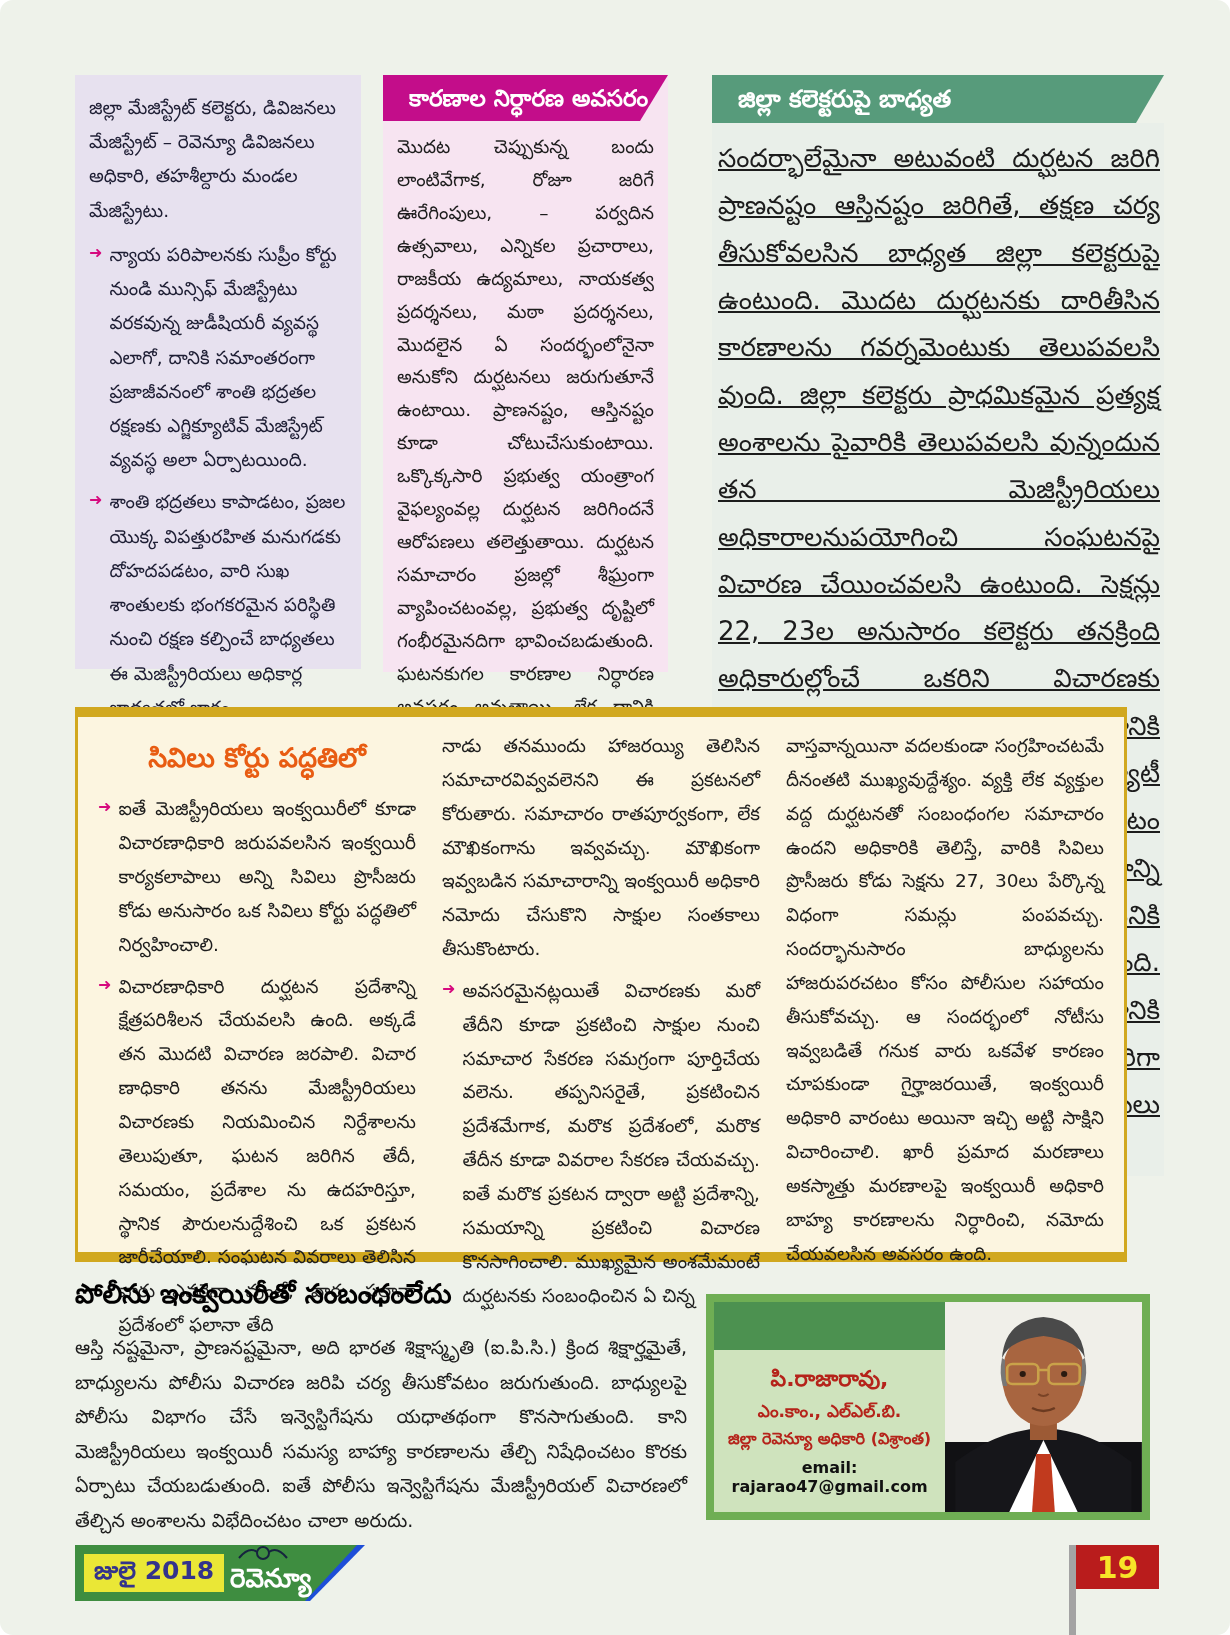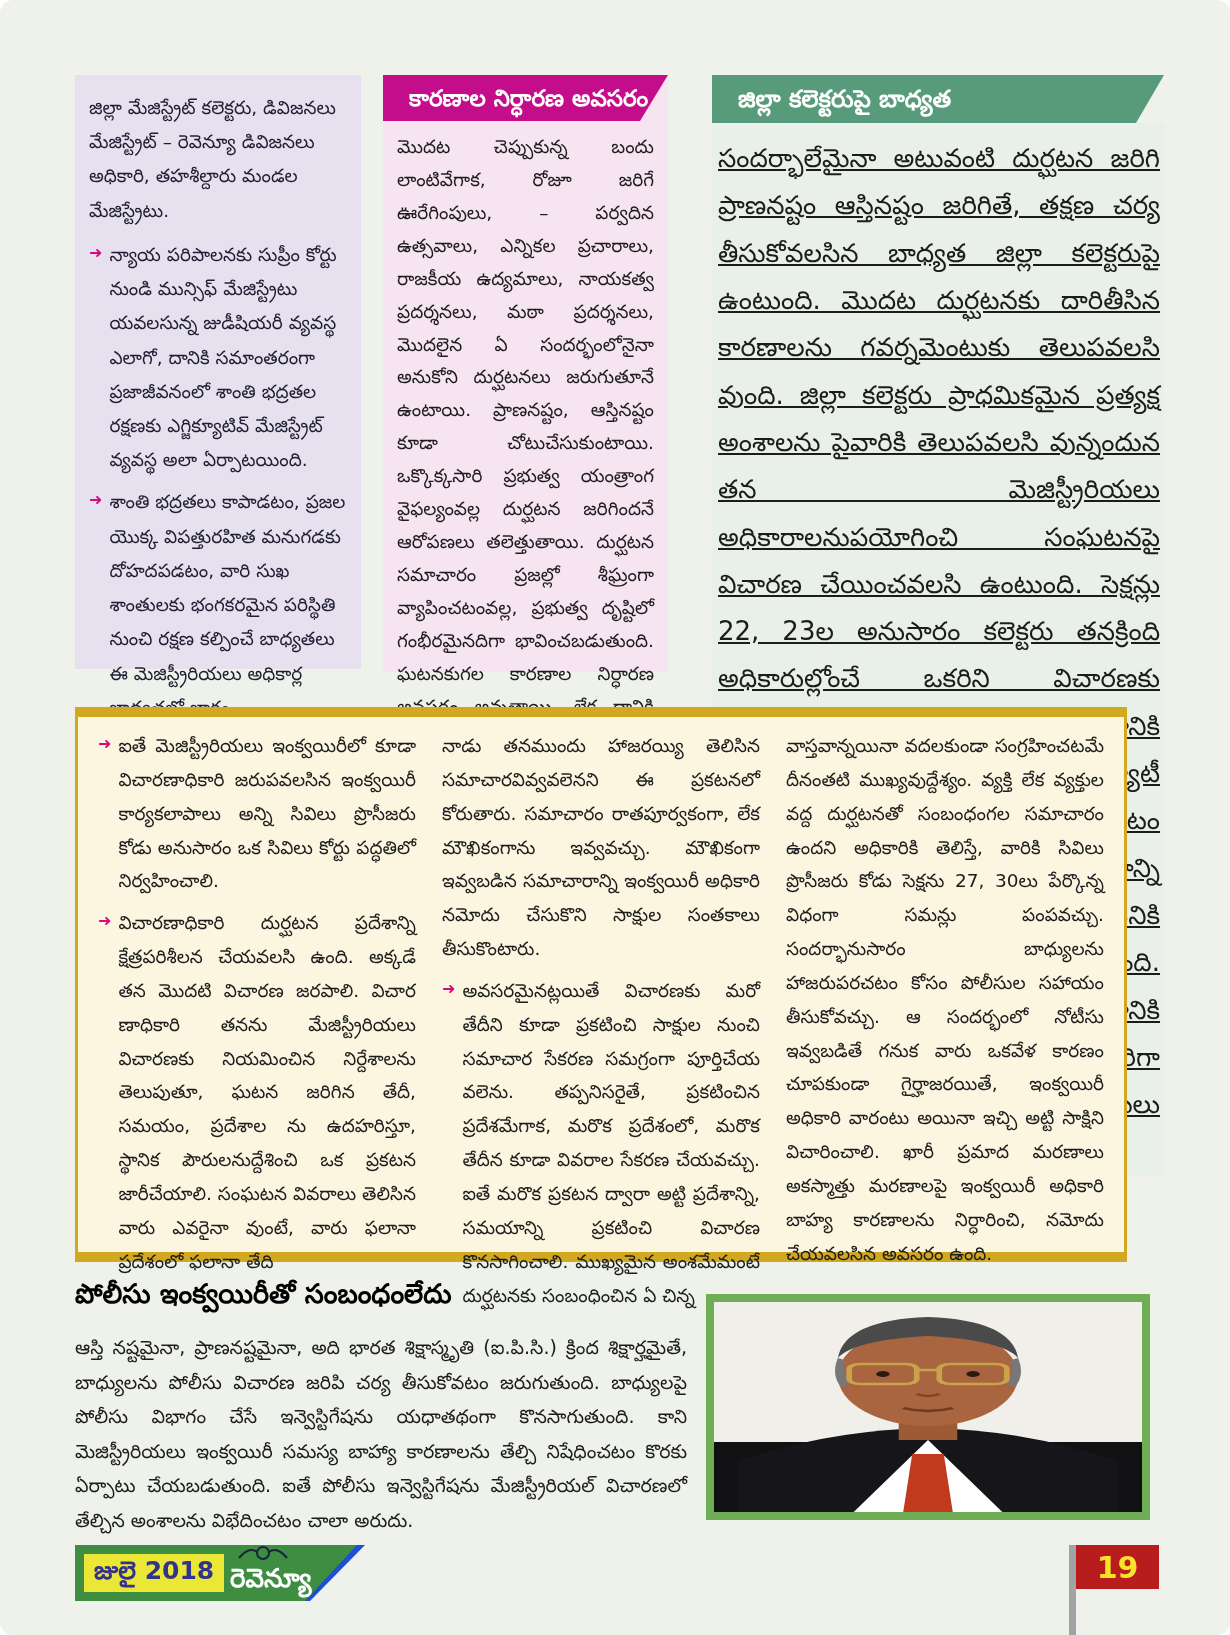--- a/index.html
+++ b/index.html
@@ -68,40 +68,41 @@
 </style>
 </head>
 <body>
 
 <div class="page">
 
   <div class="intro-box">
     <p>జిల్లా మేజిస్ట్రేట్ కలెక్టరు, డివిజనలు మేజిస్ట్రేట్ – రెవెన్యూ డివిజనలు అధికారి, తహశీల్దారు మండల మేజిస్ట్రేటు.</p>
     <div class="bullet">
       <span class="arrow">➜</span>
-      <span>న్యాయ పరిపాలనకు సుప్రీం కోర్టు నుండి మున్సిఫ్ మేజిస్ట్రేటు యవలసున్న జుడీషియరీ వ్యవస్థ ఎలాగో, దానికి సమాంతరంగా ప్రజాజీవనంలో శాంతి భద్రతల రక్షణకు ఎగ్జిక్యూటివ్ మేజిస్ట్రేట్ వ్యవస్థ అలా ఏర్పాటయింది.</span>
+      <span>న్యాయ పరిపాలనకు సుప్రీం కోర్టు నుండి మున్సిఫ్ మేజిస్ట్రేటు వరకవున్న జుడీషియరీ వ్యవస్థ ఎలాగో, దానికి సమాంతరంగా ప్రజాజీవనంలో శాంతి భద్రతల రక్షణకు ఎగ్జిక్యూటివ్ మేజిస్ట్రేట్ వ్యవస్థ అలా ఏర్పాటయింది.</span>
     </div>
     <div class="bullet">
       <span class="arrow">➜</span>
       <span>శాంతి భద్రతలు కాపాడటం, ప్రజల యొక్క విపత్తురహిత మనుగడకు దోహదపడటం, వారి సుఖ శాంతులకు భంగకరమైన పరిస్థితి నుంచి రక్షణ కల్పించే బాధ్యతలు ఈ మెజిస్ట్రీరియలు అధికార్ల బాధ్యతల్లో భాగం.</span>
     </div>
   </div>
 
   <div class="reasons-box">
     <div class="band band-magenta">కారణాల నిర్ధారణ అవసరం</div>
     <div class="reasons-body">మొదట చెప్పుకున్న బందు లాంటివేగాక, రోజూ జరిగే ఊరేగింపులు, – పర్వదిన ఉత్సవాలు, ఎన్నికల ప్రచారాలు, రాజకీయ ఉద్యమాలు, నాయకత్వ ప్రదర్శనలు, మఠా ప్రదర్శనలు, మొదలైన ఏ సందర్భంలోనైనా అనుకోని దుర్ఘటనలు జరుగుతూనే ఉంటాయి. ప్రాణనష్టం, ఆస్తినష్టం కూడా చోటుచేసుకుంటాయి. ఒక్కొక్కసారి ప్రభుత్వ యంత్రాంగ వైఫల్యంవల్ల దుర్ఘటన జరిగిందనే ఆరోపణలు తలెత్తుతాయి. దుర్ఘటన సమాచారం ప్రజల్లో శీఘ్రంగా వ్యాపించటంవల్ల, ప్రభుత్వ దృష్టిలో గంభీరమైనదిగా భావించబడుతుంది. ఘటనకుగల కారణాల నిర్ధారణ అవసరం అవుతాయి. లేక దానికి ప్రత్యక్ష కారకుల నిర్ధారణ కూడా అవసరం.</div>
   </div>
 
   <div class="collector-box">
     <div class="band band-green">జిల్లా కలెక్టరుపై బాధ్యత</div>
     <div class="collector-body">సందర్భాలేమైనా అటువంటి దుర్ఘటన జరిగి ప్రాణనష్టం ఆస్తినష్టం జరిగితే, తక్షణ చర్య తీసుకోవలసిన బాధ్యత జిల్లా కలెక్టరుపై ఉంటుంది. మొదట దుర్ఘటనకు దారితీసిన కారణాలను గవర్నమెంటుకు తెలుపవలసి వుంది. జిల్లా కలెక్టరు ప్రాధమికమైన ప్రత్యక్ష అంశాలను పైవారికి తెలుపవలసి వున్నందున తన మెజిస్ట్రీరియలు అధికారాలనుపయోగించి సంఘటనపై విచారణ చేయించవలసి ఉంటుంది. సెక్షన్లు 22, 23ల అనుసారం కలెక్టరు తనక్రింది అధికారుల్లోంచే ఒకరిని విచారణకు నియమిస్తారు. ఇలాంటి నియామకానికి సమర్ధతగల అధికారి సాధారణంగా డిప్యూటీ కలెక్టరు హోదాగల వారిని నియమించటం అవసరం. ఈ అధికారి జరిపే విధానాన్ని మెజిస్ట్రీరియలు ఇంక్వయిరీ అంటాము. దీనికి జుడీషియలు ఇంక్వయిరీకి తేడా వుంది. న్యాయ సంబంధ అంశాలను విచారించటానికి హైకోర్టు ఒక జడ్జీని విచారణాధికారిగా ఏర్పాటు చేస్తుంది. దాన్ని జుడీషియలు ఇంక్వయిరీ అంటారు.</div>
   </div>
 
   <div class="civil-box">
     <div class="civil-col">
+      <div class="civil-title">సివిలు కోర్టు పద్ధతిలో</div>
       <div class="bullet">
         <span class="arrow">➜</span>
         <span>ఐతే మెజిస్ట్రీరియలు ఇంక్వయిరీలో కూడా విచారణాధికారి జరుపవలసిన ఇంక్వయిరీ కార్యకలాపాలు అన్ని సివిలు ప్రొసీజరు కోడు అనుసారం ఒక సివిలు కోర్టు పద్ధతిలో నిర్వహించాలి.</span>
       </div>
       <div class="bullet">
         <span class="arrow">➜</span>
         <span>విచారణాధికారి దుర్ఘటన ప్రదేశాన్ని క్షేత్రపరిశీలన చేయవలసి ఉంది. అక్కడే తన మొదటి విచారణ జరపాలి. విచార ణాధికారి తనను మేజిస్ట్రీరియలు విచారణకు నియమించిన నిర్దేశాలను తెలుపుతూ, ఘటన జరిగిన తేదీ, సమయం, ప్రదేశాల ను ఉదహరిస్తూ, స్థానిక పౌరులనుద్దేశించి ఒక ప్రకటన జారీచేయాలి. సంఘటన వివరాలు తెలిసిన వారు ఎవరైనా వుంటే, వారు ఫలానా ప్రదేశంలో ఫలానా తేది</span>
       </div>
     </div>
     <div class="civil-col">
@@ -115,20 +116,29 @@
       <p>వాస్తవాన్నయినా వదలకుండా సంగ్రహించటమే దీనంతటి ముఖ్యవుద్దేశ్యం. వ్యక్తి లేక వ్యక్తుల వద్ద దుర్ఘటనతో సంబంధంగల సమాచారం ఉందని అధికారికి తెలిస్తే, వారికి సివిలు ప్రొసీజరు కోడు సెక్షను 27, 30లు పేర్కొన్న విధంగా సమన్లు పంపవచ్చు. సందర్భానుసారం బాధ్యులను హాజరుపరచటం కోసం పోలీసుల సహాయం తీసుకోవచ్చు. ఆ సందర్భంలో నోటీసు ఇవ్వబడితే గనుక వారు ఒకవేళ కారణం చూపకుండా గైర్హాజరయితే, ఇంక్వయిరీ అధికారి వారంటు అయినా ఇచ్చి అట్టి సాక్షిని విచారించాలి. ఖారీ ప్రమాద మరణాలు అకస్మాత్తు మరణాలపై ఇంక్వయిరీ అధికారి బాహ్య కారణాలను నిర్ధారించి, నమోదు చేయవలసిన అవసరం ఉంది.</p>
     </div>
   </div>
 
   <div class="police">
     <h2>పోలీసు ఇంక్వయిరీతో సంబంధంలేదు</h2>
     <p>ఆస్తి నష్టమైనా, ప్రాణనష్టమైనా, అది భారత శిక్షాస్మృతి (ఐ.పి.సి.) క్రింద శిక్షార్హమైతే, బాధ్యులను పోలీసు విచారణ జరిపి చర్య తీసుకోవటం జరుగుతుంది. బాధ్యులపై పోలీసు విభాగం చేసే ఇన్వెస్టిగేషను యధాతథంగా కొనసాగుతుంది. కాని మెజిస్ట్రీరియలు ఇంక్వయిరీ సమస్య బాహ్యా కారణాలను తేల్చి నిషేధించటం కొరకు ఏర్పాటు చేయబడుతుంది. ఐతే పోలీసు ఇన్వెస్టిగేషను మేజిస్ట్రీరియల్ విచారణలో తేల్చిన అంశాలను విభేదించటం చాలా అరుదు.</p>
   </div>
 
   <div class="author-card">
+    <div class="author-left">
+      <div class="author-band"></div>
+      <div class="author-info">
+        <div class="author-name">పి.రాజారావు,</div>
+        <div class="author-qual">ఎం.కాం., ఎల్ఎల్.బి.</div>
+        <div class="author-desig">జిల్లా రెవెన్యూ అధికారి (విశ్రాంత)</div>
+        <div class="author-email">email: rajarao47@gmail.com</div>
+      </div>
+    </div>
     <div class="author-photo">
       <svg viewBox="0 0 190 210" preserveAspectRatio="none">
         <rect x="0" y="0" width="190" height="210" fill="#f0efe9"></rect>
         <rect x="0" y="140" width="190" height="70" fill="#111114"></rect>
         <path d="M10 210 L10 160 Q50 128 95 126 Q140 128 180 160 L180 210 Z" fill="#16161a"></path>
         <polygon points="62,210 95,138 128,210" fill="#ffffff"></polygon>
         <polygon points="88,152 102,152 106,210 84,210" fill="#c13a1e"></polygon>
         <rect x="82" y="110" width="26" height="28" fill="#9c5a35"></rect>
         <ellipse cx="95" cy="74" rx="40" ry="50" fill="#a86540"></ellipse>
         <path d="M55 56 Q58 18 95 15 Q132 18 135 56 Q128 38 95 34 Q62 38 55 56 Z" fill="#4a4a4a"></path>

